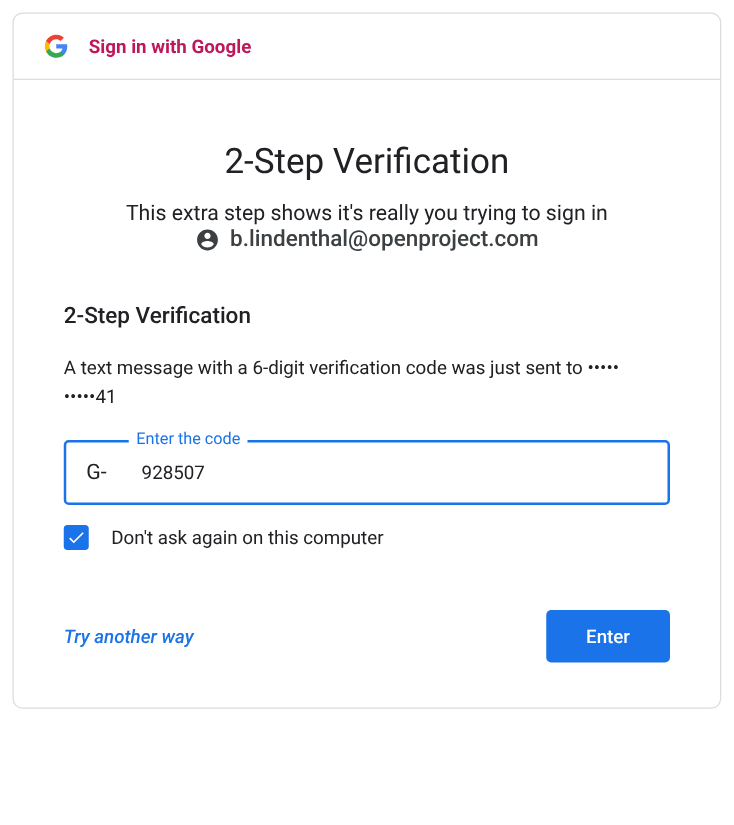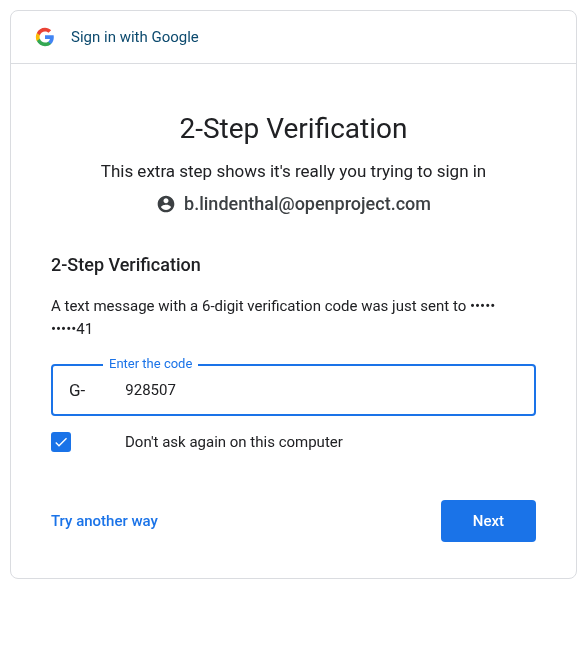--- a/index.html
+++ b/index.html
@@ -24,40 +24,40 @@
       align-items: center;
       padding: 16px 24px;
       border-bottom: 1px solid #dadce0;
     }
     .google-logo {
       width: 20px;
       height: 20px;
       margin-right: 16px;
     }
     .header-text {
-      color: #0c4a6e;
-      font-size: 15px;
-      font-weight: 400;
+      color: #be185d;
+      font-size: 15px;
+      font-weight: 700;
     }
     .content {
       padding: 48px 40px 36px 40px;
     }
     .title {
       text-align: center;
       font-size: 28px;
       font-weight: 400;
       color: #202124;
       margin-bottom: 16px;
     }
     .subtitle {
       text-align: center;
       font-size: 17px;
       color: #202124;
       font-weight: 400;
-      margin-bottom: 12px;
+      margin-bottom: 0;
     }
     .account-row {
       display: flex;
       align-items: center;
       justify-content: center;
       margin-bottom: 40px;
     }
     .account-icon {
       width: 20px;
       height: 20px;
@@ -81,21 +81,20 @@
       margin-bottom: 24px;
     }
     .code-field {
       position: relative;
       border: 2px solid #1a73e8;
       border-radius: 4px;
       padding: 14px 16px;
       display: flex;
       align-items: center;
       margin-bottom: 16px;
-      gap: 12px;
     }
     .code-label {
       position: absolute;
       top: -10px;
       left: 50px;
       background: #fff;
       padding: 0 6px;
       font-size: 13px;
       color: #1a73e8;
       font-weight: 400;
@@ -110,21 +109,20 @@
       outline: none;
       font-size: 15px;
       color: #202124;
       flex: 1;
       font-family: inherit;
     }
     .checkbox-row {
       display: flex;
       align-items: center;
       margin-bottom: 48px;
-      gap: 36px;
     }
     .checkbox {
       width: 20px;
       height: 20px;
       background: #1a73e8;
       border-radius: 3px;
       display: flex;
       align-items: center;
       justify-content: center;
       margin-right: 18px;
@@ -144,20 +142,21 @@
       align-items: center;
     }
     .link-button {
       color: #1a73e8;
       font-size: 15px;
       font-weight: 500;
       cursor: pointer;
       background: none;
       border: none;
       font-family: inherit;
+      font-style: italic;
     }
     .next-button {
       background: #1a73e8;
       color: #fff;
       border: none;
       border-radius: 4px;
       padding: 12px 32px;
       font-size: 15px;
       font-weight: 500;
       cursor: pointer;
@@ -202,16 +201,16 @@
       <div class="checkbox">
         <svg viewBox="0 0 24 24" fill="#fff">
           <path d="M9 16.17L4.83 12l-1.42 1.41L9 19 21 7l-1.41-1.41z"></path>
         </svg>
       </div>
       <span class="checkbox-label">Don't ask again on this computer</span>
     </div>
 
     <div class="actions">
       <button class="link-button">Try another way</button>
-      <button class="next-button">Next</button>
+      <button class="next-button">Enter</button>
     </div>
   </div>
 </div>
 
 </body></html>

